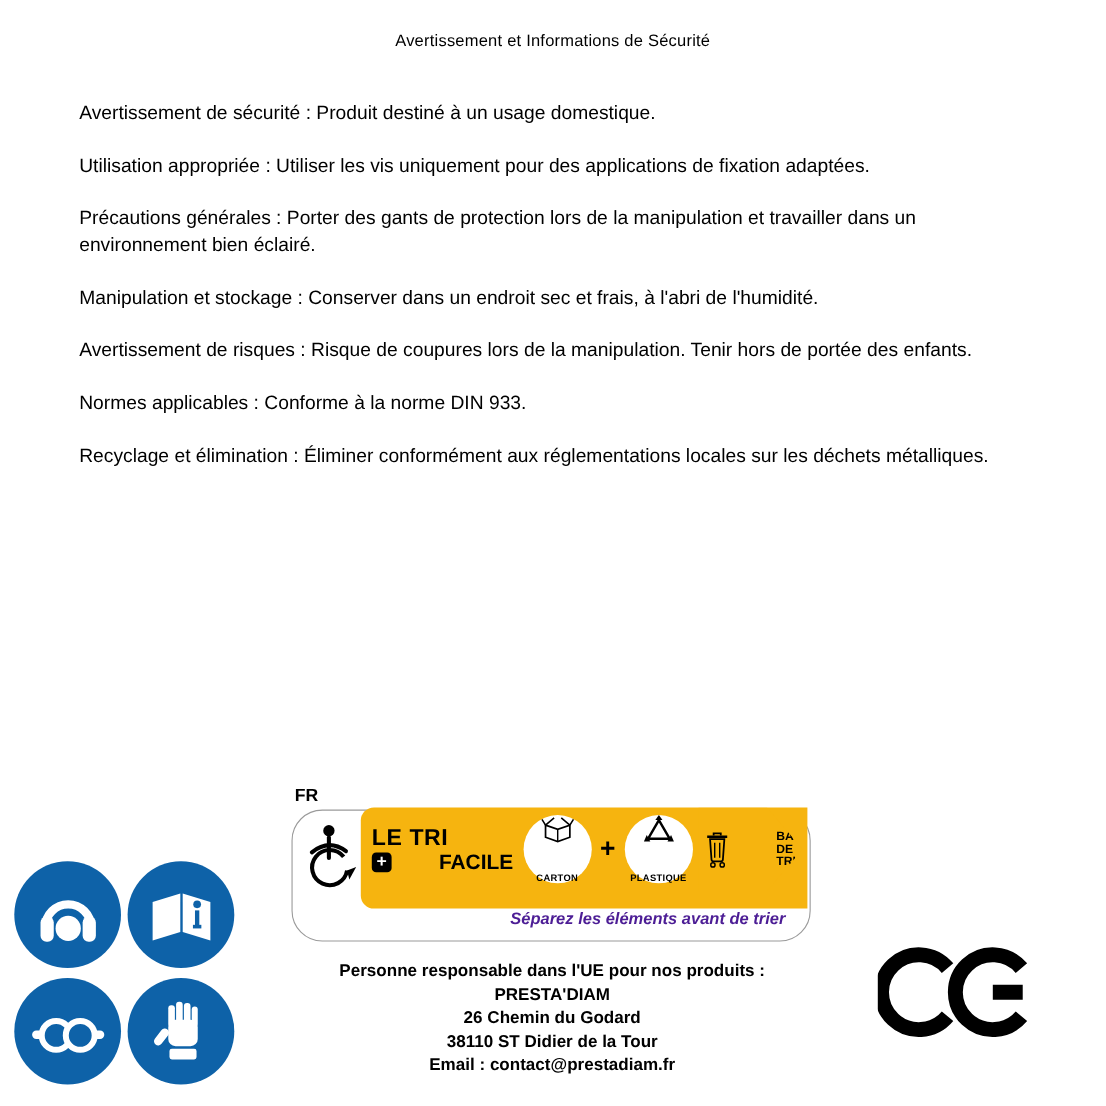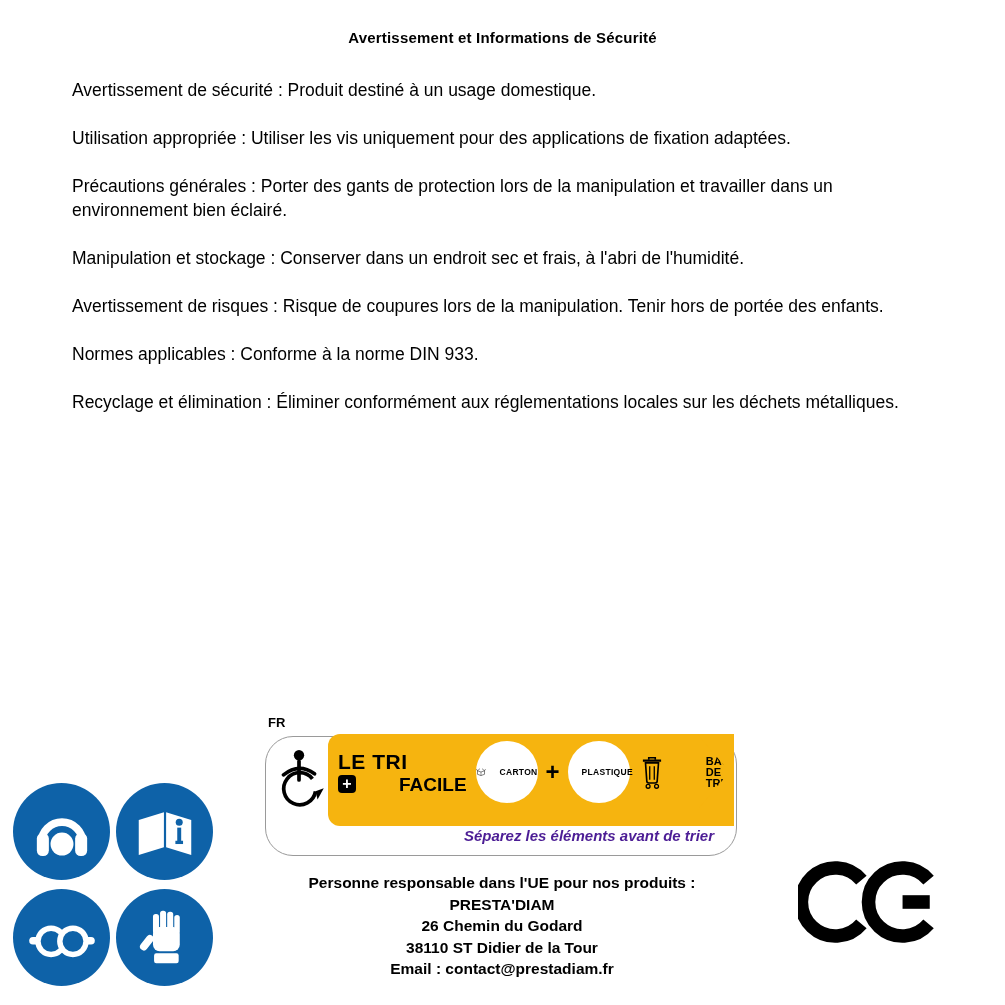--- a/index.html
+++ b/index.html
@@ -3,41 +3,41 @@
 <meta charset="utf-8">
 <style>
   html,body{margin:0;padding:0;}
   body{
     width:1005px;height:1005px;position:relative;background:#ffffff;
     font-family:"Liberation Sans","DejaVu Sans",sans-serif;color:#000;
     overflow:hidden;
   }
   .title{
     position:absolute;top:29px;left:0;right:0;text-align:center;
-    font-size:15px;font-weight:bold;letter-spacing:.2px;
+    font-size:15px;font-weight:normal;letter-spacing:.2px;
   }
   .content{
     position:absolute;top:78px;left:72px;right:78px;
     font-size:17.5px;line-height:24px;
   }
-  .content p{margin:0 0 24px 0;}
+  .content p{margin:12px 0 24px 0;}
 
   
   .icons-grid{
     position:absolute;left:13px;top:783px;
     display:grid;grid-template-columns:97px 97px;grid-template-rows:97px 97px;
     gap:9px 6px;
   }
   .blue-circle{
     width:97px;height:97px;border-radius:50%;background:#0e62a8;
     display:flex;align-items:center;justify-content:center;
   }
 
   
-  .fr-label{position:absolute;left:268px;top:715px;font-size:13px;font-weight:bold;}
+  .fr-label{position:absolute;left:268px;top:715px;font-size:16px;font-weight:bold;}
   .banner{
     position:absolute;left:265px;top:736px;width:472px;height:120px;
     background:#fff;border:1.5px solid #9a9a9a;border-radius:28px;
     box-sizing:border-box;padding:4px 6px 2px 4px;
   }
   .banner-row1{display:flex;align-items:center;height:78px;}
   .triman{width:80px;display:flex;align-items:center;justify-content:center;}
   .yellow-main{
     background:#F6B40F;border-radius:12px 0 0 12px;height:76px;
     display:flex;align-items:center;gap:7px;padding:0 4px 16px 10px;flex:1;
@@ -45,21 +45,21 @@
   .tri-text{display:flex;flex-direction:column;line-height:1;gap:3px;margin-right:2px;}
   .tri-top{font-size:21px;font-weight:800;letter-spacing:.5px;}
   .tri-bottom{display:flex;align-items:center;gap:3px;}
   .plus-box{
     width:18px;height:18px;background:#000;color:#fff;border-radius:4px;
     display:flex;align-items:center;justify-content:center;font-size:16px;font-weight:bold;line-height:1;
   }
   .tri-facile{font-size:19px;font-weight:800;margin-left:40px;}
   .mat-circle{
     width:62px;height:62px;background:#fff;border-radius:50%;
-    display:flex;align-items:center;justify-content:flex-start;gap:14px;flex:0 0 auto;
+    display:flex;flex-direction:column;align-items:center;justify-content:space-between;gap:1px;flex:0 0 auto;
   }
   .mat-label{font-size:8.5px;font-weight:bold;letter-spacing:.3px;}
   .mat-plus{font-size:24px;font-weight:800;padding:0 1px;}
   .bac-arrow{
     background:#F6B40F;width:95px;height:76px;margin-left:-2px;flex:0 0 auto;
     clip-path:polygon(0 0,66% 0,100% 50%,66% 100%,0 100%);
     display:flex;align-items:center;gap:4px;padding-left:4px;box-sizing:border-box;justify-content:space-between;
   }
   .bac-text{display:flex;flex-direction:column;line-height:11px;font-size:11px;font-weight:800;}
   .banner-row2{

